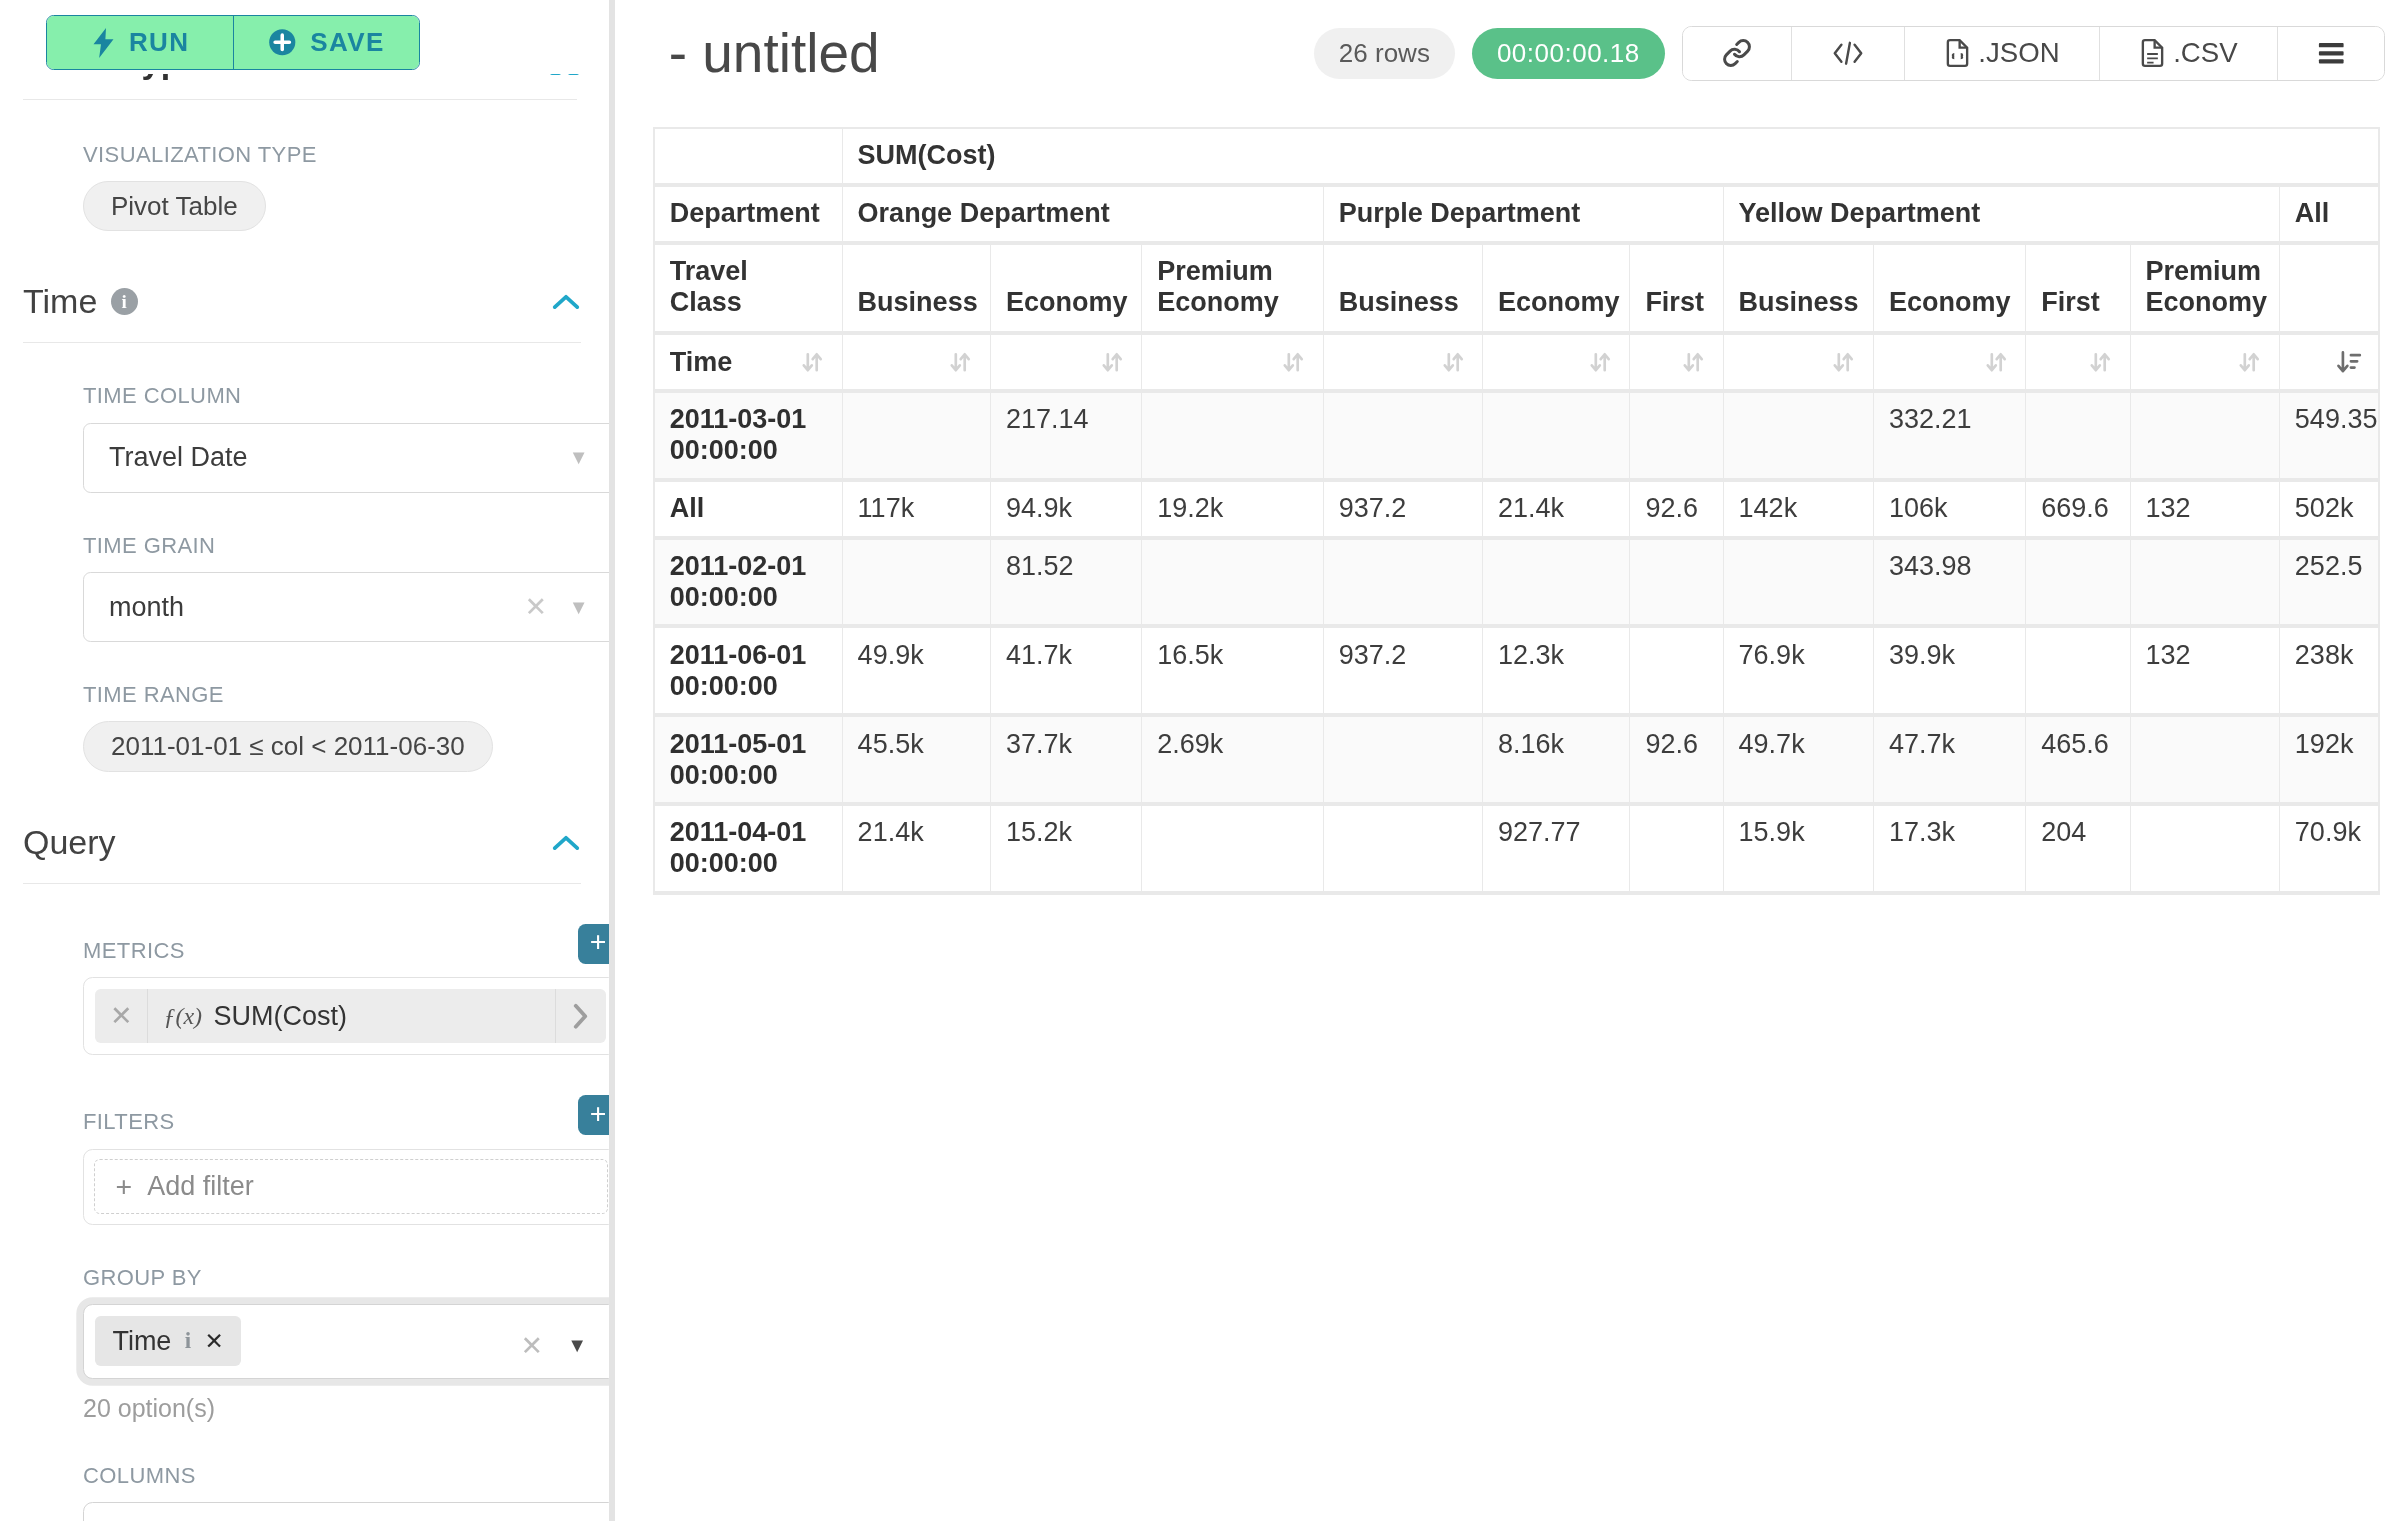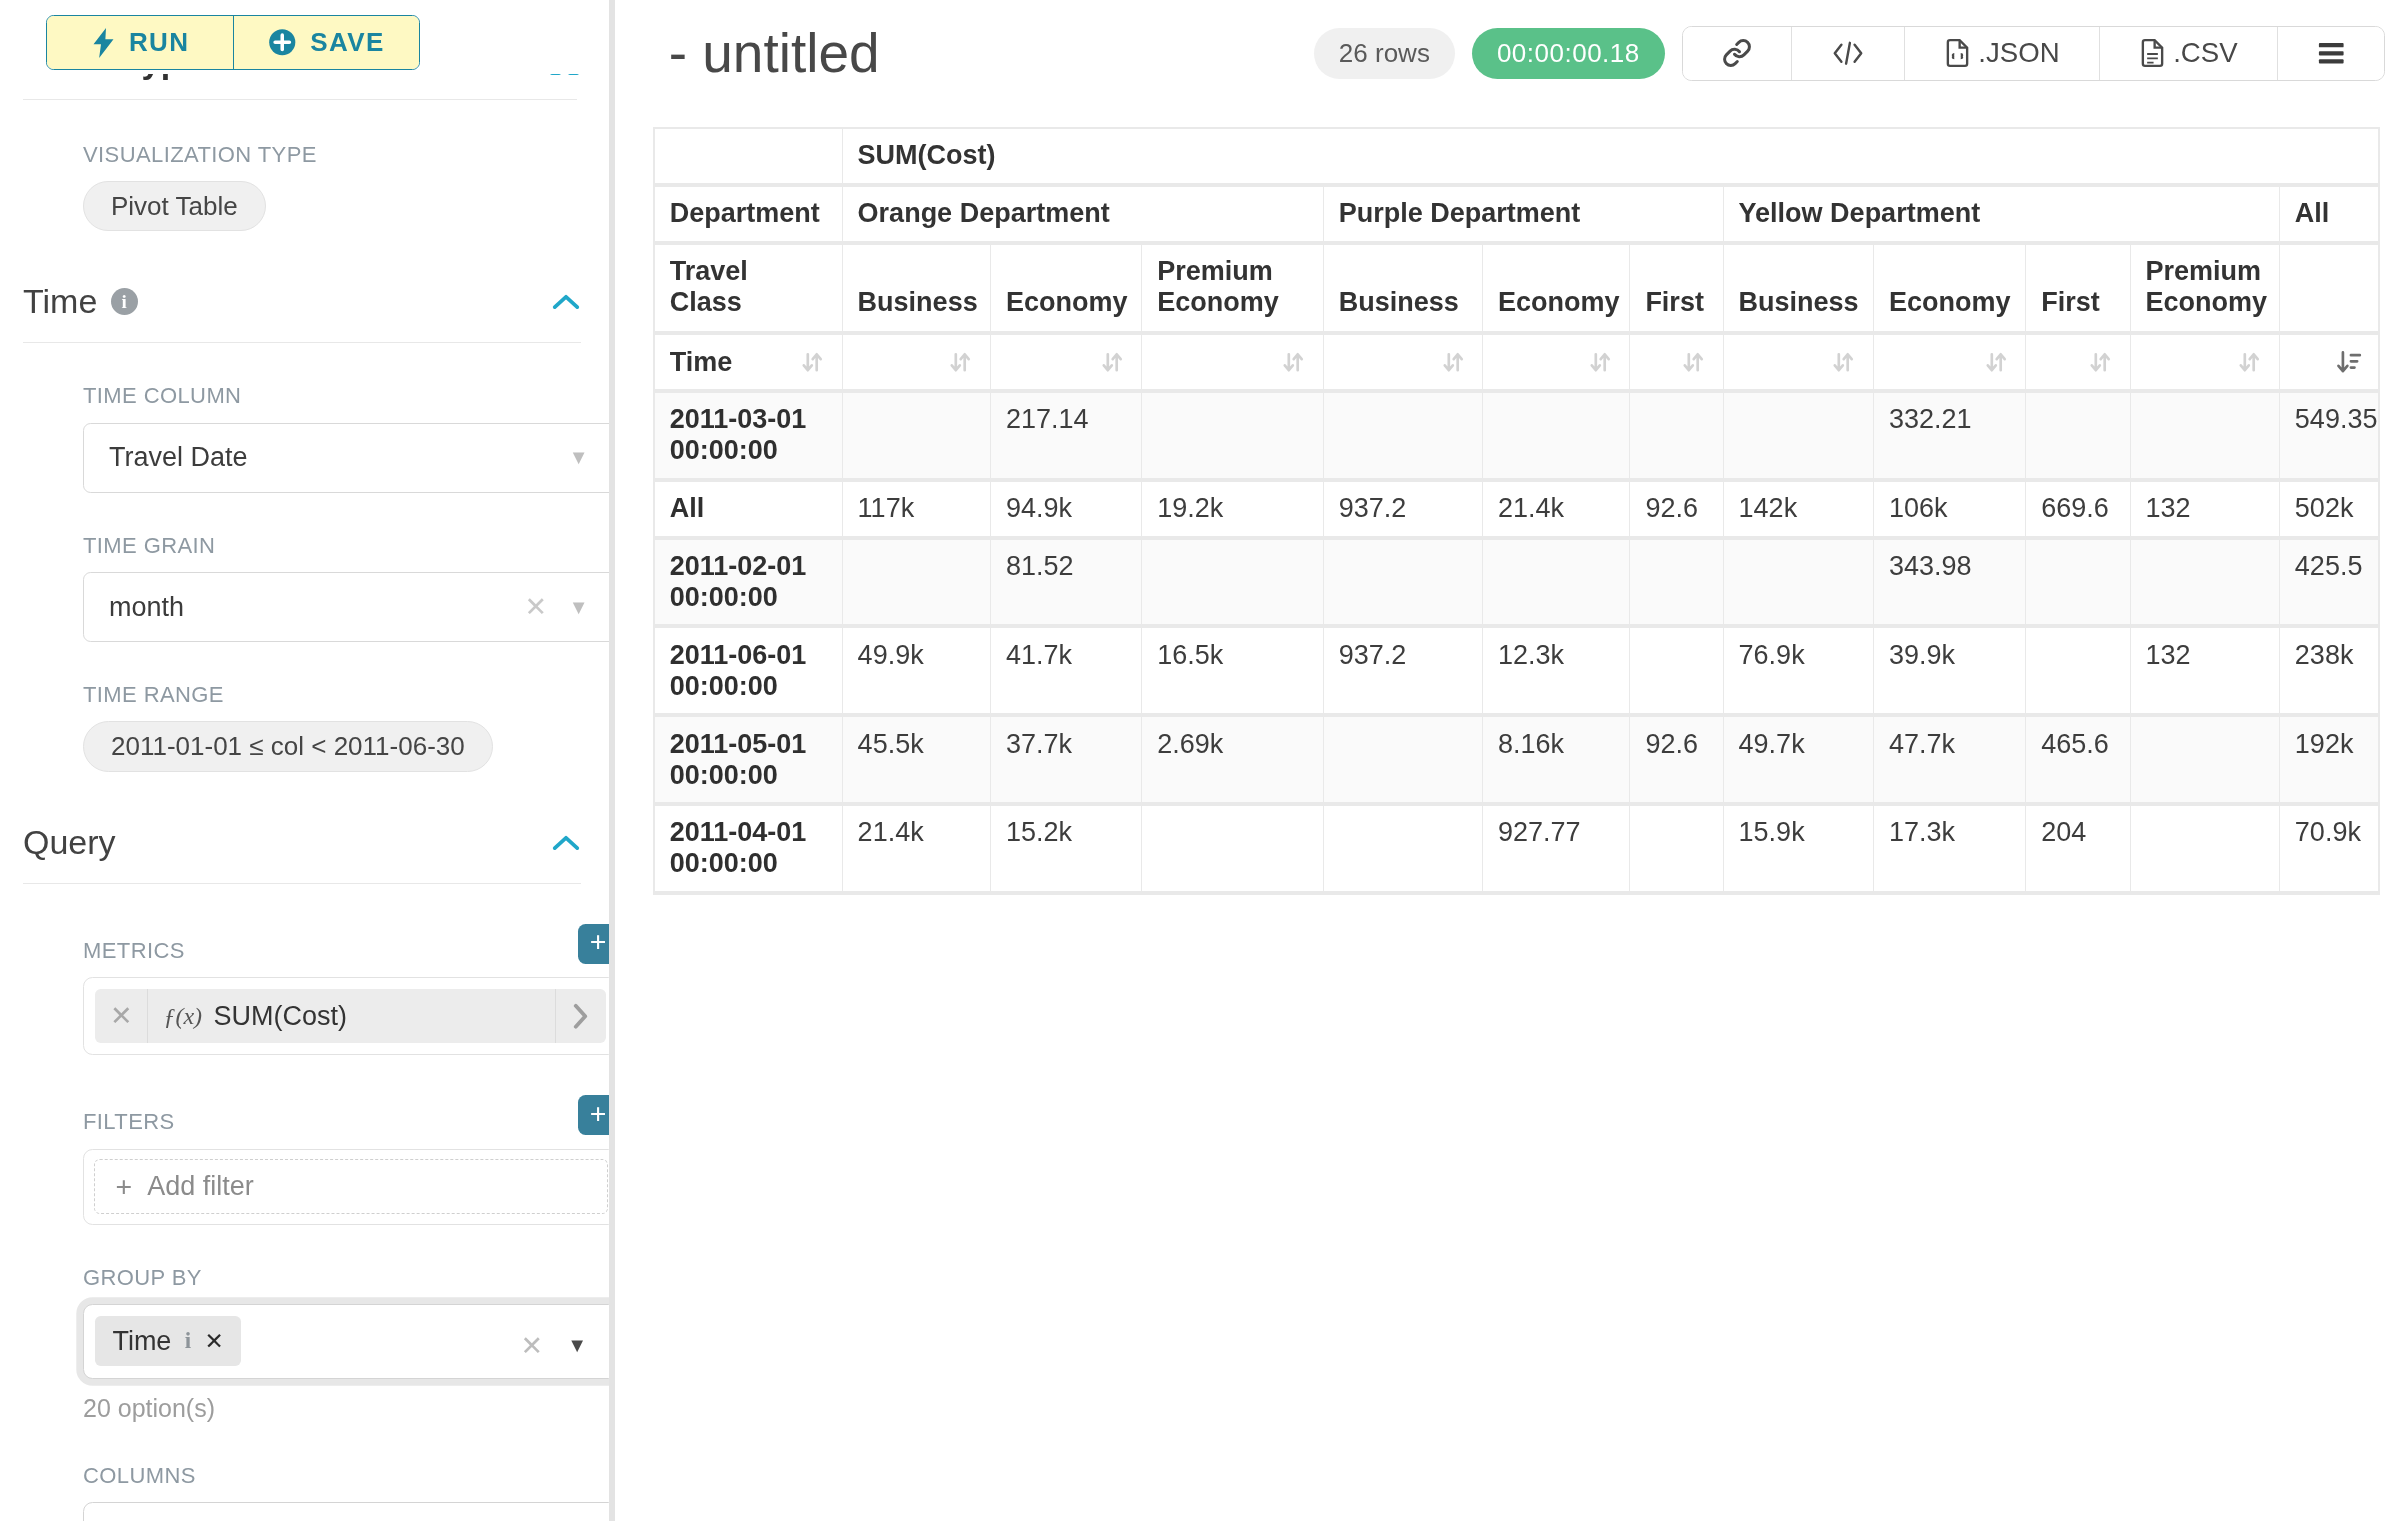--- a/index.html
+++ b/index.html
@@ -11,21 +11,21 @@
   .panel { width:609px; flex:0 0 609px; position:relative; background:#fff; height:1522px; overflow:hidden; }
   .panel-divider { width:5.7px; flex:0 0 5.7px; background:#e3e3e3; height:1522px; }
 
   .panel-head { position:relative; height:99px; }
   .chart-type-heading { position:absolute; left:23px; top:42px; z-index:1;
     font-size:34px; font-weight:700; color:#323232; letter-spacing:0.3px; }
   .chev-cut { position:absolute; top:67px; z-index:1; width:11.4px; height:7.6px; background:#20a7c9; border-radius:1.9px; }
   .topbar { position:absolute; left:0; top:0; right:0; height:74px; background:#fff; z-index:2; padding:15px 0 0 46px; }
   .runsave { display:inline-flex; border:1.9px solid #1a85a0; border-radius:7.6px; overflow:hidden; background:#fff; }
   .runsave button { display:flex; align-items:center; gap:13.3px; justify-content:center;
-    width:186px; height:53px; background:#fef9c3; border:none; cursor:pointer;
+    width:186px; height:53px; background:#86efac; border:none; cursor:pointer;
     font-family:inherit; font-size:26px; font-weight:700; letter-spacing:1.4px; color:#1a85a0; }
   .runsave button + button { border-left:1.9px solid #1a85a0; }
   .panel-hr { border:none; border-top:1.9px solid #e8e8e8; margin:0 32px 0 23px; }
 
   .section { padding-left:83px; padding-right:21px; }
   .ctl-label { font-size:22px; color:#8e99a2; letter-spacing:0.4px; margin-bottom:13.3px; }
   .pill { display:inline-block; background:#f0f0f0; border:1.9px solid #e2e2e2; border-radius:28.5px;
     padding:8.6px 27px; font-size:26px; color:#454545; }
 
   .sec-heading-row { display:flex; align-items:center; padding:0 28.5px 0 23px; margin-top:51px; }
@@ -502,21 +502,21 @@
               <td></td>
               <td>81.52</td>
               <td></td>
               <td></td>
               <td></td>
               <td></td>
               <td></td>
               <td>343.98</td>
               <td></td>
               <td></td>
-              <td>425.5</td>
+              <td>252.5</td>
             </tr>
             <tr class="tall">
               <th>2011-06-01 00:00:00</th>
               <td>49.9k</td>
               <td>41.7k</td>
               <td>16.5k</td>
               <td>937.2</td>
               <td>12.3k</td>
               <td></td>
               <td>76.9k</td>

